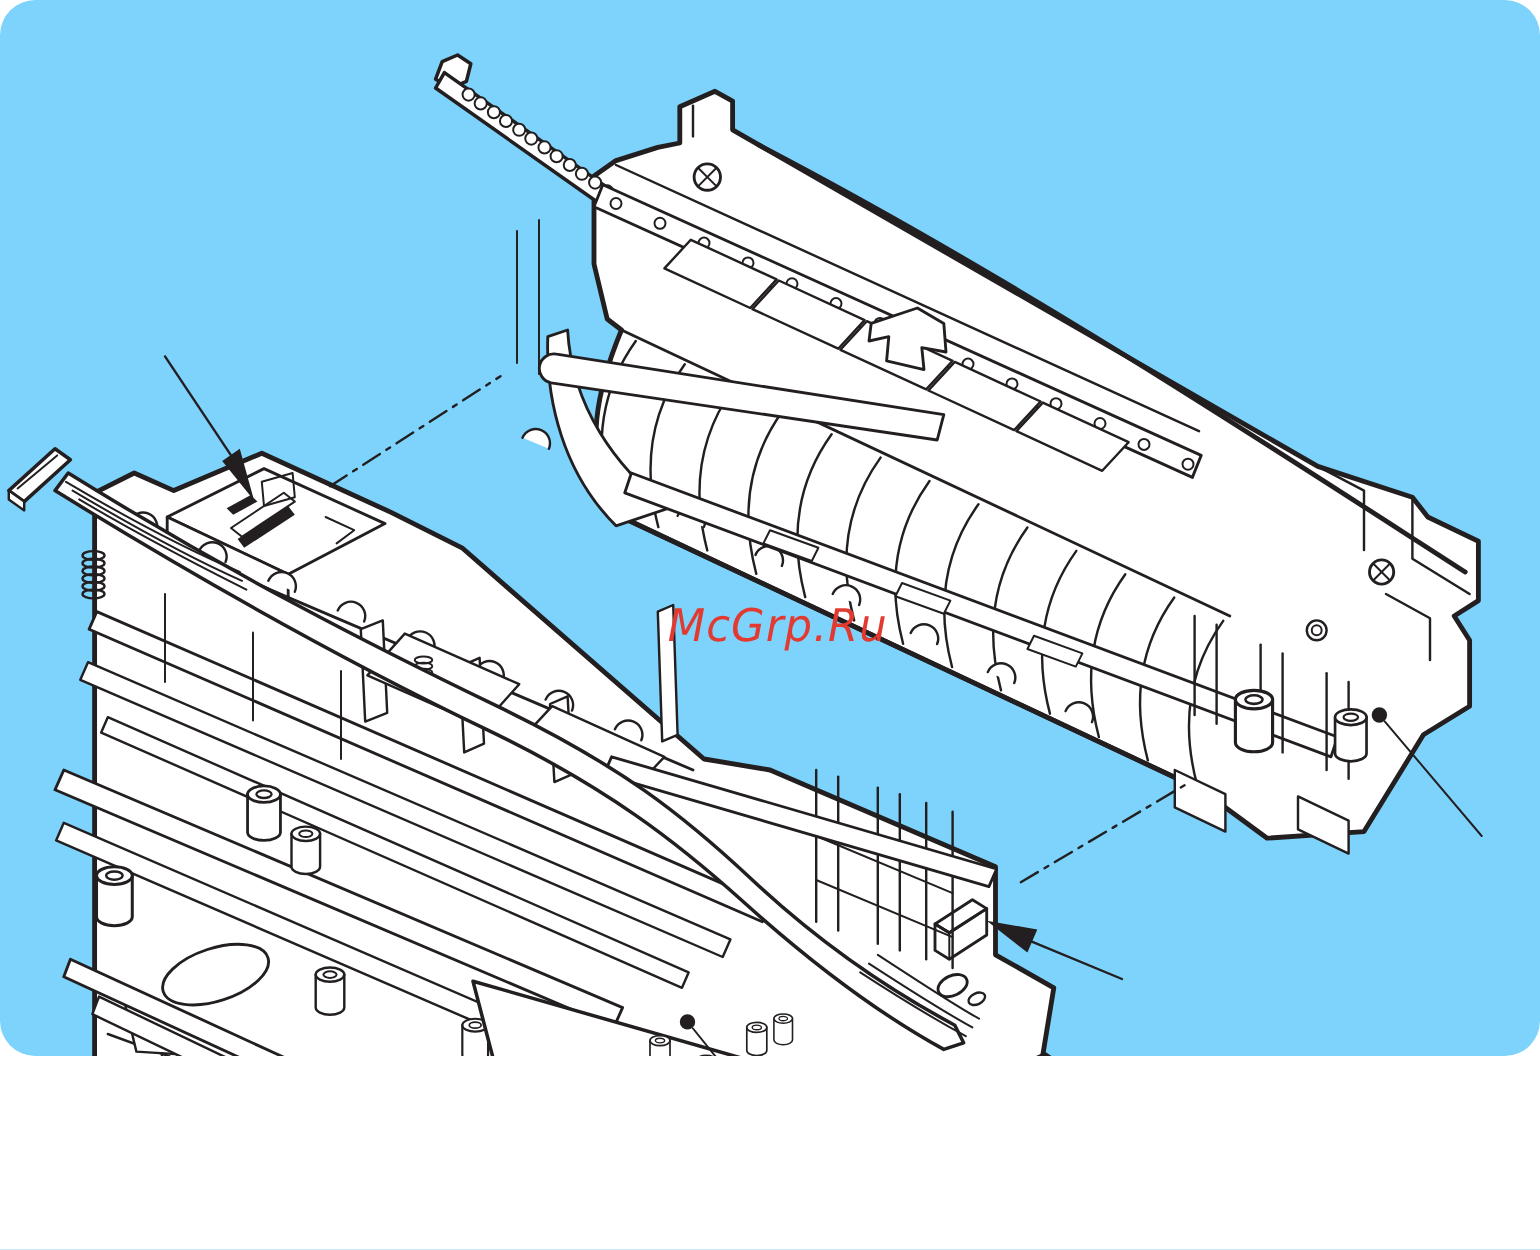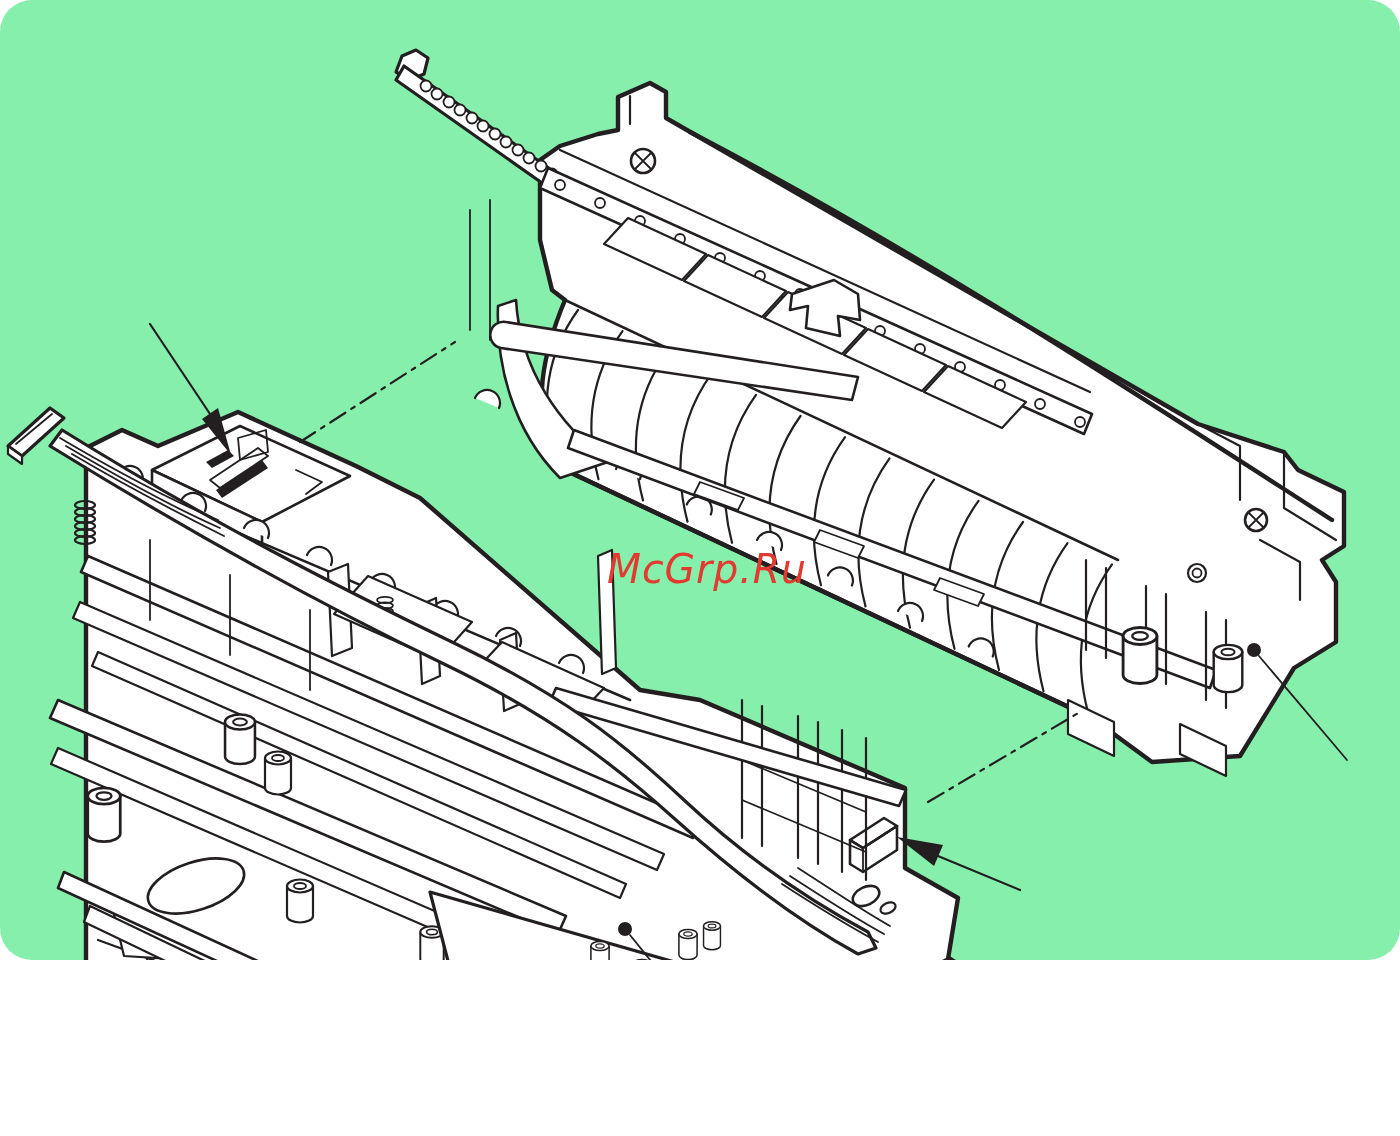--- a/index.html
+++ b/index.html
@@ -1,16 +1,16 @@
 <!DOCTYPE html>
 <html><head>
 <meta charset="utf-8">
 <style>
   html,body{margin:0;padding:0;background:#ffffff;}
-  #stage{position:relative;width:1400px;height:960px;background:#86efac;overflow:hidden;border-radius:32px;}
+  #stage{position:relative;width:1400px;height:960px;background:#7dd3fc;overflow:hidden;border-radius:32px;}
   svg{display:block;}
   .ln{stroke:#231f20;fill:none;stroke-linecap:round;stroke-linejoin:round;}
   .s2{stroke-width:2.2;}
   .s25{stroke-width:2.6;}
   .s3{stroke-width:3.2;}
   .s4{stroke-width:4.4;}
   .wf{fill:#ffffff;}
   .df{fill:#231f20;stroke:none;}
   .dd{stroke-dasharray:18 7 4 7;stroke-width:2.2;}
   .thin{stroke-width:1.8;}

